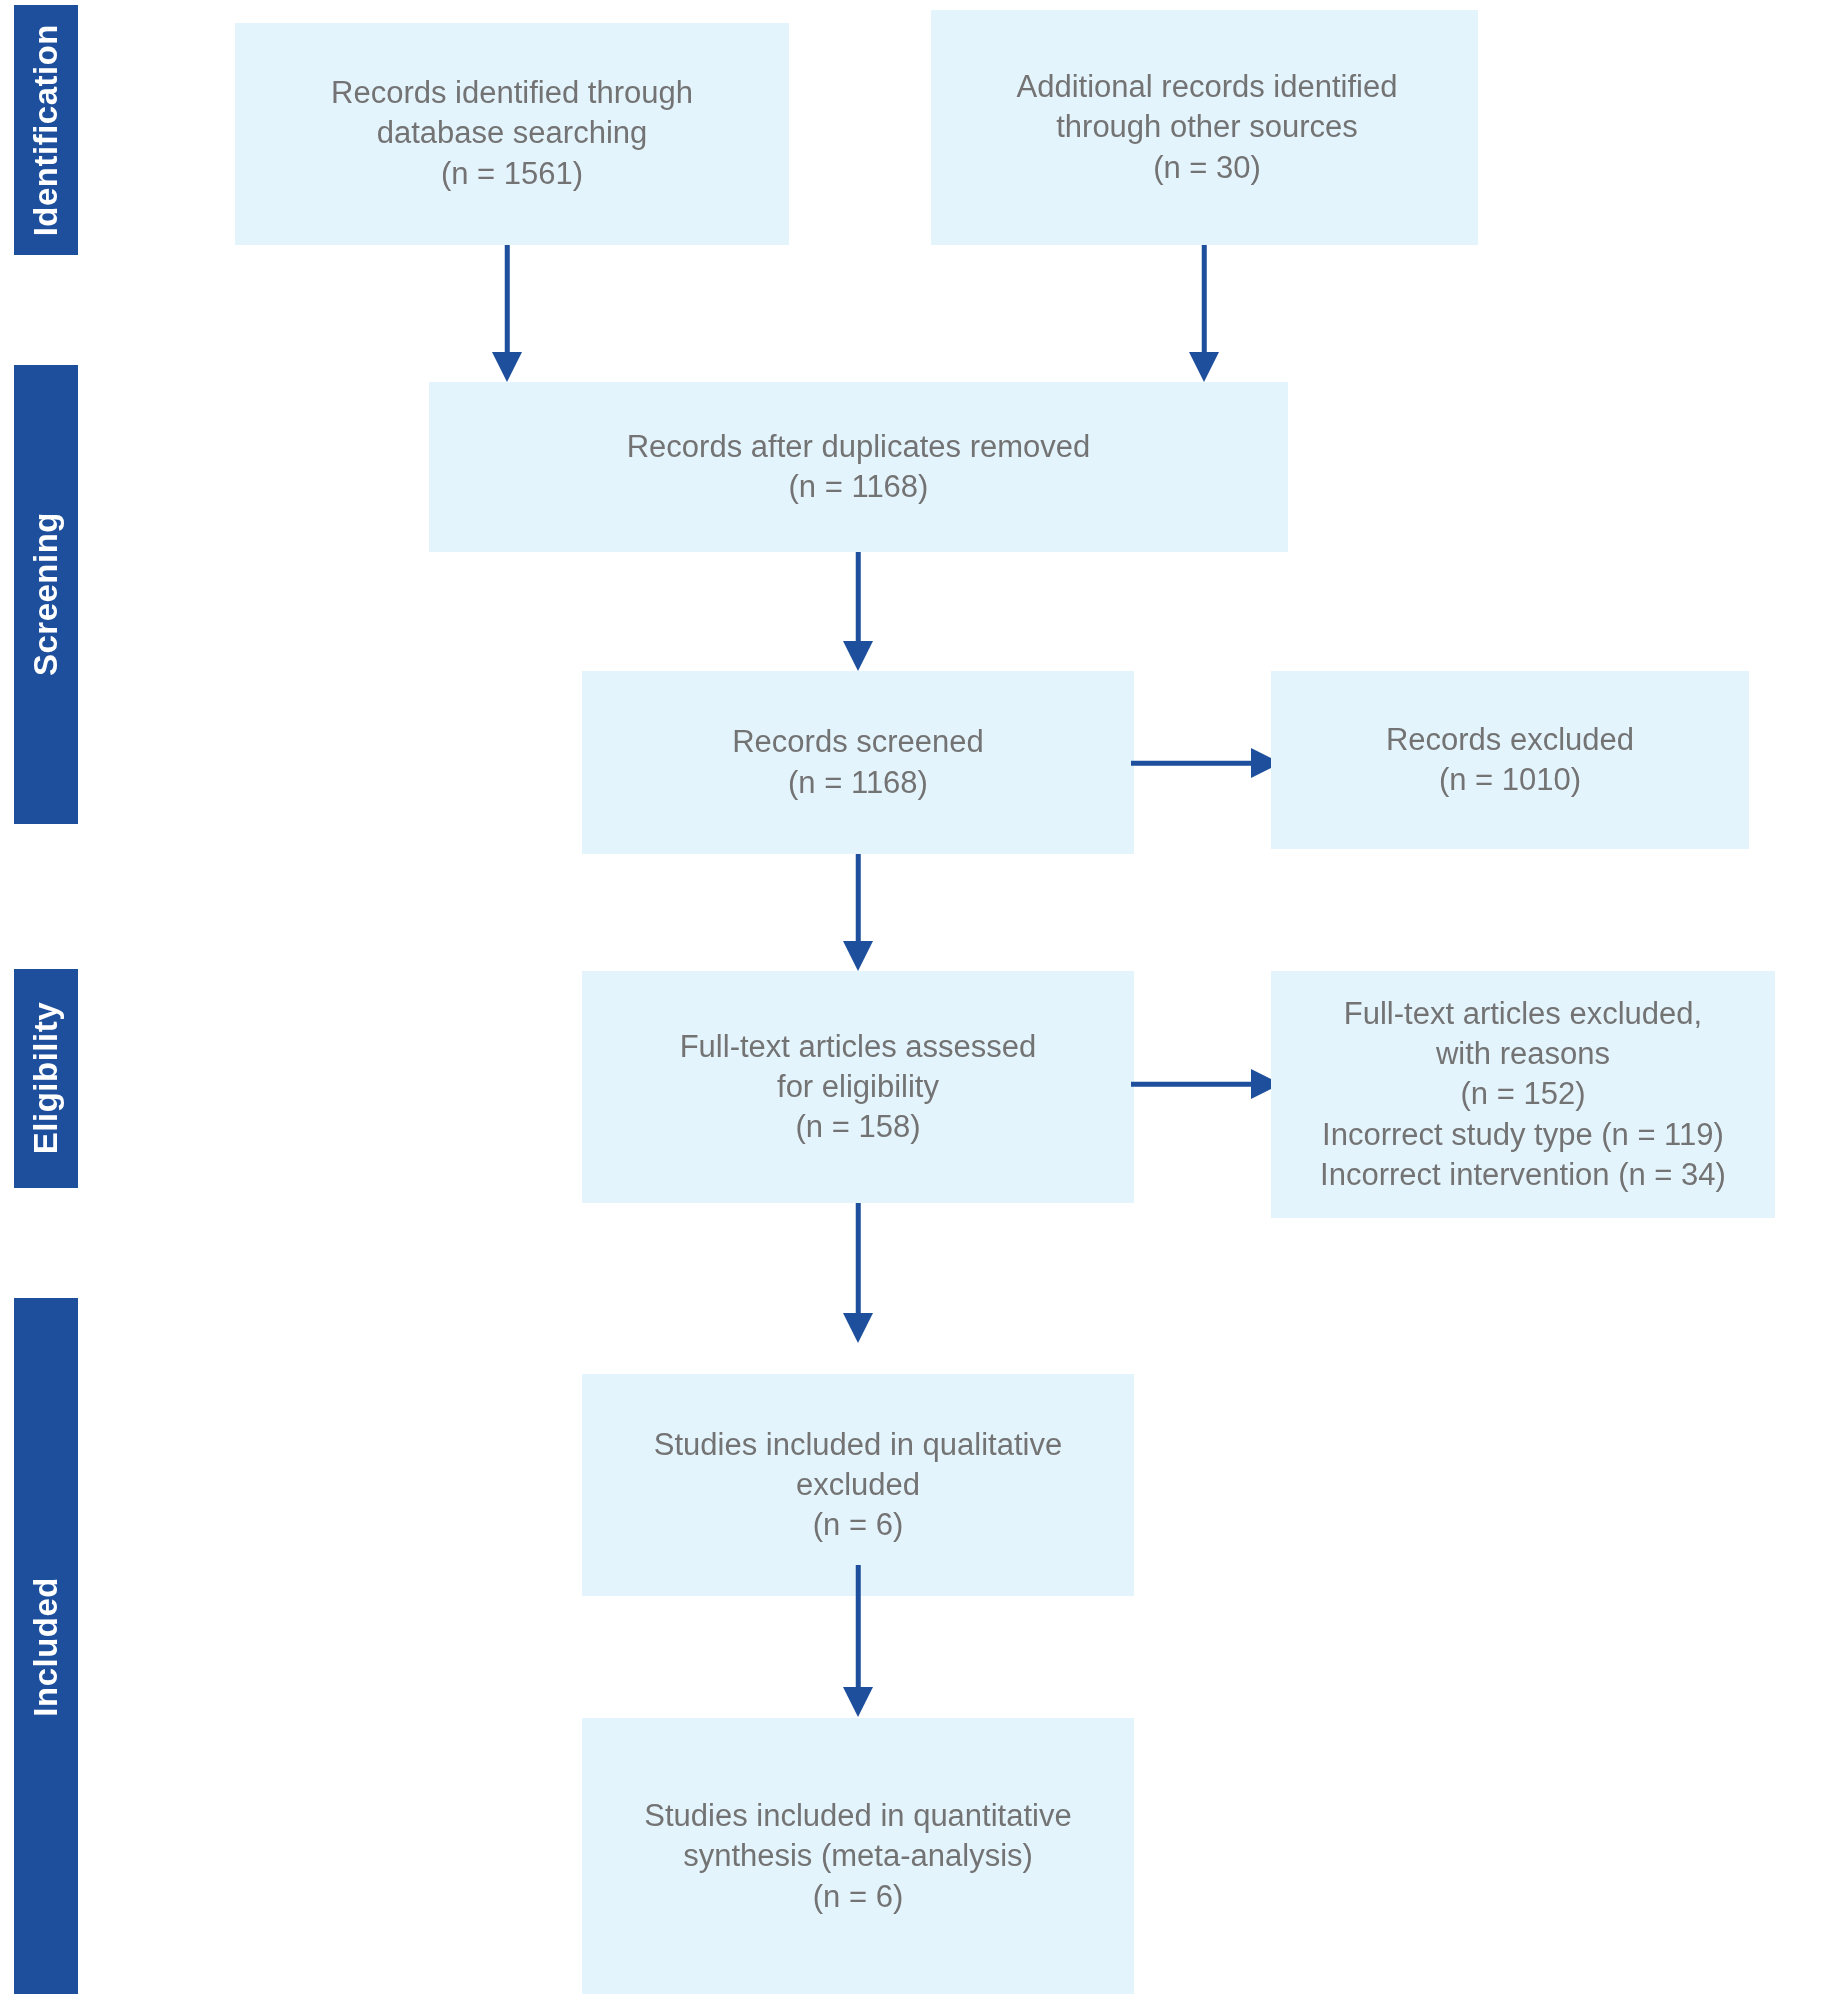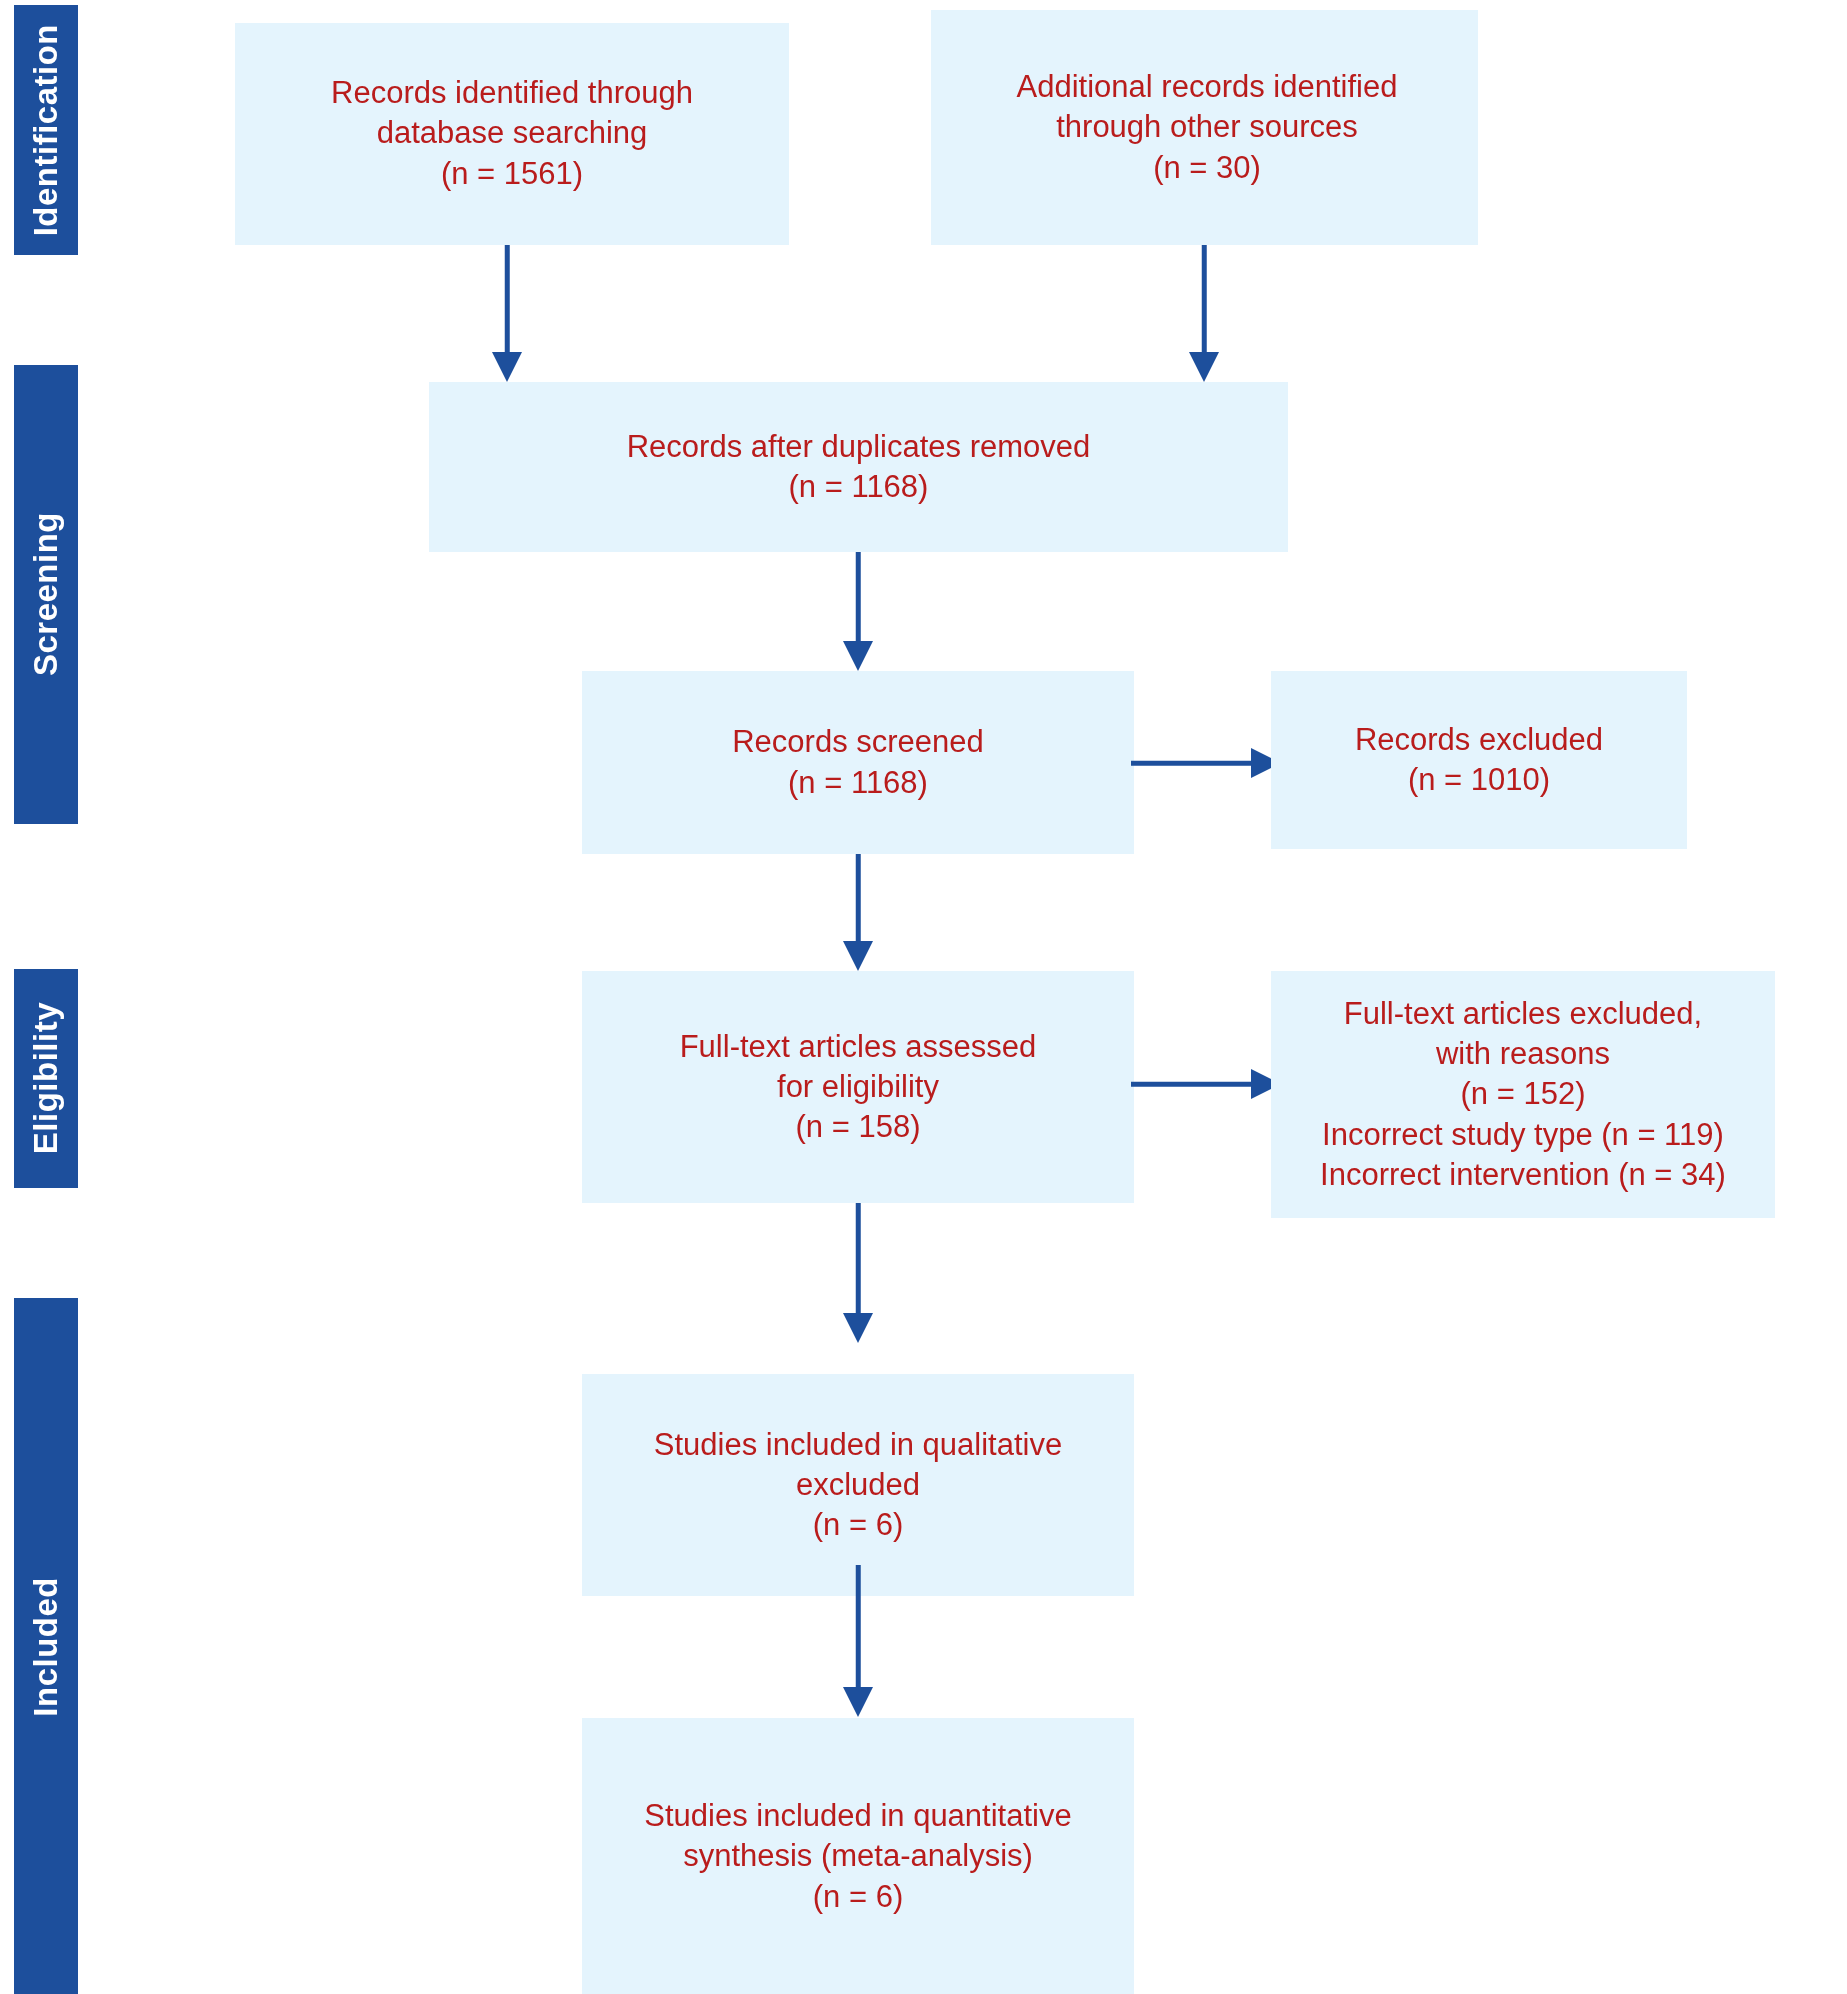--- a/index.html
+++ b/index.html
@@ -42,21 +42,21 @@
     position: absolute;
     background: #e4f4fd;
     display: flex;
     align-items: center;
     justify-content: center;
     box-sizing: border-box;
     padding: 5px 13px;
   }
   .node-text {
     text-align: center;
-    color: #b91c1c;
+    color: #737373;
     font-size: 31px;
     line-height: 1.30;
     font-family: "Liberation Sans", "DejaVu Sans", sans-serif;
   }
   .node-text .ln { display: block; white-space: nowrap; }
 
   
   .arrow-v {
     position: absolute;
     width: 0;
@@ -169,21 +169,21 @@
       <span class="ln">Records screened</span>
       <span class="ln">(n = 1168)</span>
     </div>
   </div>
 
   <div class="arrow-h" style="left:1131px; top:763px; width:150px;">
     <div class="shaft" style="width:120px;"></div>
     <div class="head"></div>
   </div>
 
-  <div class="node-box" style="left:1271px; top:671px; width:416px; height:178px;">
+  <div class="node-box" style="left:1271px; top:671px; width:478px; height:178px;">
     <div class="node-text">
       <span class="ln">Records excluded</span>
       <span class="ln">(n = 1010)</span>
     </div>
   </div>
 
   <div class="arrow-v" style="left:858px; top:854px; height:117px;">
     <div class="shaft" style="height:87px;"></div>
     <div class="head"></div>
   </div>

